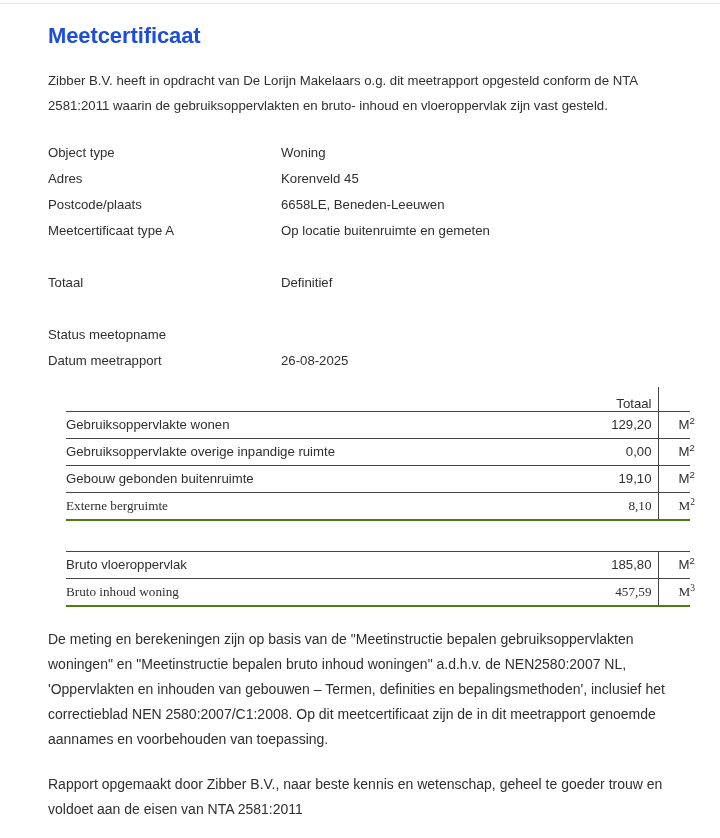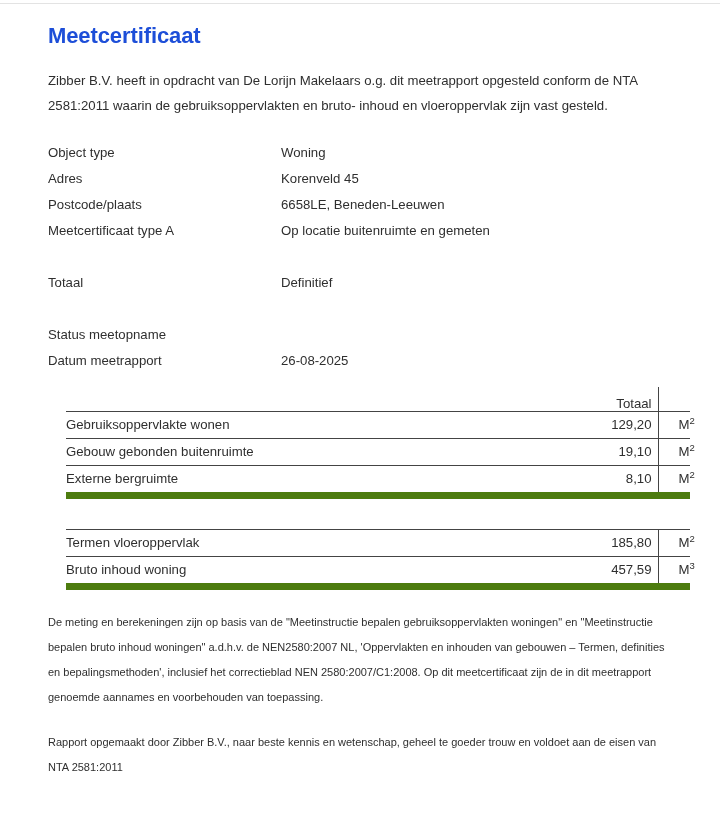--- a/index.html
+++ b/index.html
@@ -101,21 +101,22 @@
   }
   .meas-table .hdr-unit {
     border-bottom: 0;
   }
   .meas-table tbody tr td {
     height: 26px;
     line-height: 26px;
     border-top: 1px solid #444;
   }
   .meas-table tbody tr:last-child td {
-    border-bottom: 7px solid #4d7c0f;
+    border-bottom: 2px solid #4d7c0f;
+    font-family: Liberation Serif, serif;
   }
   .meas-table td.name {
     padding-right: 8px;
     white-space: nowrap;
   }
   .meas-table td.val {
     text-align: right;
     padding-right: 6px;
     border-right: 1px solid #444;
   }
@@ -131,21 +132,21 @@
   
   .meas-table.secondary tbody tr:first-child td {
     border-top: 1px solid #444;
   }
   .meas-table.secondary tbody tr td.val {
     border-right: 1px solid #444;
   }
   .table-spacer { height: 30px; }
 
   p.footnote {
-    font-size: 11px;
+    font-size: 14px;
     line-height: 25px;
     margin: 20px 0 0 0;
     color: #2f2f2f;
     max-width: 636px;
   }
   p.footnote.second {
     margin-top: 20px;
   }
 </style>
 </head>
@@ -215,20 +216,25 @@
           <th class="hdr-unit"></th>
         </tr>
       </thead>
       <tbody>
         <tr>
           <td class="name">Gebruiksoppervlakte wonen</td>
           <td class="val">129,20</td>
           <td class="unit"><span>M</span><sup>2</sup></td>
         </tr>
         <tr>
+          <td class="name">Gebruiksoppervlakte overige inpandige ruimte</td>
+          <td class="val">0,00</td>
+          <td class="unit"><span>M</span><sup>2</sup></td>
+        </tr>
+        <tr>
           <td class="name">Gebouw gebonden buitenruimte</td>
           <td class="val">19,10</td>
           <td class="unit"><span>M</span><sup>2</sup></td>
         </tr>
         <tr>
           <td class="name">Externe bergruimte</td>
           <td class="val">8,10</td>
           <td class="unit"><span>M</span><sup>2</sup></td>
         </tr>
       </tbody>
@@ -237,21 +243,21 @@
     <div class="table-spacer"></div>
 
     <table class="meas-table secondary">
       <colgroup>
         <col class="c-name">
           <col class="c-val">
           <col class="c-unit">
       </colgroup>
       <tbody>
         <tr>
-          <td class="name">Termen vloeroppervlak</td>
+          <td class="name">Bruto vloeroppervlak</td>
           <td class="val">185,80</td>
           <td class="unit"><span>M</span><sup>2</sup></td>
         </tr>
         <tr>
           <td class="name">Bruto inhoud woning</td>
           <td class="val">457,59</td>
           <td class="unit"><span>M</span><sup>3</sup></td>
         </tr>
       </tbody>
     </table>

